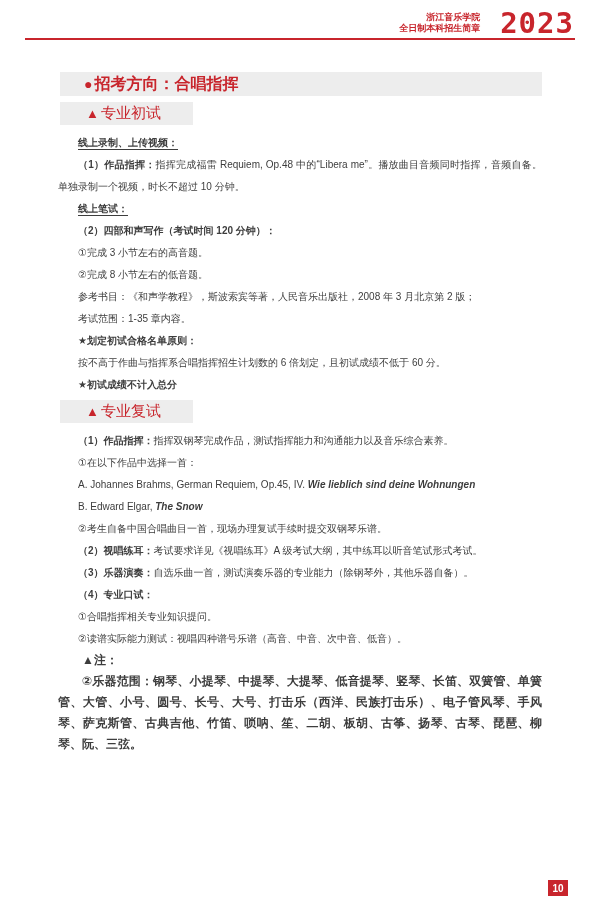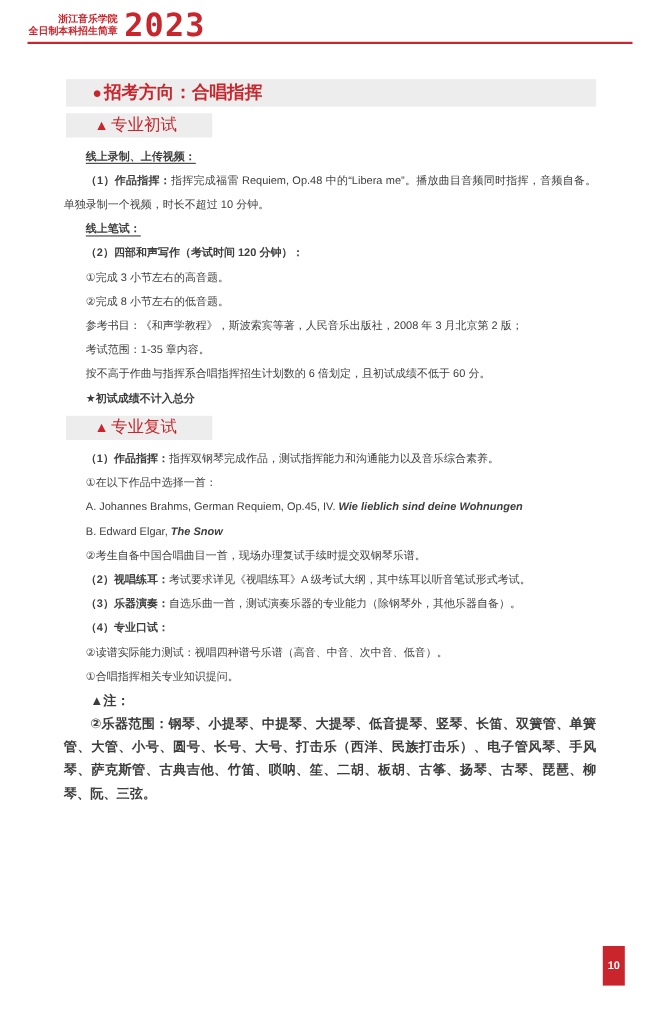--- a/index.html
+++ b/index.html
@@ -16,23 +16,23 @@
     width: 600px;
     height: 923px;
     background: #ffffff;
     overflow: hidden;
   }
 
   
   .header { padding-top: 12px; }
   .header-inner {
     display: flex;
-    justify-content: flex-start;
+    justify-content: flex-end;
     align-items: flex-end;
-    gap: 6px;
+    gap: 20px;
     margin: 0 26px 4px 26px;
   }
   .org-lines {
     text-align: right;
     color: var(--accent);
     font-size: 9px;
     font-weight: bold;
     line-height: 11px;
   }
   .year {
@@ -89,21 +89,21 @@
   .b { font-weight: bold; }
   .i { font-style: italic; }
   .u { text-decoration: underline; text-underline-offset: 3px; }
 
   
   .page-num {
     position: absolute;
     right: 32px;
     bottom: 27px;
     width: 20px;
-    height: 36px;
+    height: 16px;
     background: var(--accent);
     color: #ffffff;
     font-size: 10px;
     font-weight: bold;
     display: flex;
     align-items: center;
     justify-content: center;
   }
 </style>
 </head>
@@ -126,32 +126,33 @@
       <div class="section-bar"><span class="marker">●</span><span>招考方向：合唱指挥</span></div>
       <div class="subsection-row"><span class="subsection-bar"><span class="marker">▲</span><span>专业初试</span></span></div>
       <p class="para"><span class="b u">线上录制、上传视频：</span></p>
       <p class="para"><span class="b ">（1）作品指挥：</span><span>指挥完成福雷 Requiem, Op.48 中的“Libera me”。播放曲目音频同时指挥，音频自备。单独录制一个视频，时长不超过 10 分钟。</span></p>
       <p class="para"><span class="b u">线上笔试：</span></p>
       <p class="para"><span class="b ">（2）四部和声写作（考试时间 120 分钟）：</span></p>
       <p class="para"><span>①完成 3 小节左右的高音题。</span></p>
       <p class="para"><span>②完成 8 小节左右的低音题。</span></p>
       <p class="para"><span>参考书目：《和声学教程》，斯波索宾等著，人民音乐出版社，2008 年 3 月北京第 2 版；</span></p>
       <p class="para"><span>考试范围：1-35 章内容。</span></p>
+      <p class="para"><span class="b ">★划定初试合格名单原则：</span></p>
       <p class="para"><span>按不高于作曲与指挥系合唱指挥招生计划数的 6 倍划定，且初试成绩不低于 60 分。</span></p>
       <p class="para"><span class="b ">★初试成绩不计入总分</span></p>
       <div class="subsection-row"><span class="subsection-bar"><span class="marker">▲</span><span>专业复试</span></span></div>
       <p class="para"><span class="b ">（1）作品指挥：</span><span>指挥双钢琴完成作品，测试指挥能力和沟通能力以及音乐综合素养。</span></p>
       <p class="para"><span>①在以下作品中选择一首：</span></p>
       <p class="para"><span>A. Johannes Brahms, German Requiem, Op.45, IV. </span><span class="b i ">Wie lieblich sind deine Wohnungen</span></p>
       <p class="para"><span>B. Edward Elgar, </span><span class="b i ">The Snow</span></p>
       <p class="para"><span>②考生自备中国合唱曲目一首，现场办理复试手续时提交双钢琴乐谱。</span></p>
       <p class="para"><span class="b ">（2）视唱练耳：</span><span>考试要求详见《视唱练耳》A 级考试大纲，其中练耳以听音笔试形式考试。</span></p>
       <p class="para"><span class="b ">（3）乐器演奏：</span><span>自选乐曲一首，测试演奏乐器的专业能力（除钢琴外，其他乐器自备）。</span></p>
       <p class="para"><span class="b ">（4）专业口试：</span></p>
+      <p class="para"><span>①合唱指挥相关专业知识提问。</span></p>
       <p class="para"><span>②读谱实际能力测试：视唱四种谱号乐谱（高音、中音、次中音、低音）。</span></p>
-      <p class="para"><span>①合唱指挥相关专业知识提问。</span></p>
       <p class="para note"><span class="b ">▲注：</span></p>
       <p class="para note"><span class="b ">②乐器范围：钢琴、小提琴、中提琴、大提琴、低音提琴、竖琴、长笛、双簧管、单簧管、大管、小号、圆号、长号、大号、打击乐（西洋、民族打击乐）、电子管风琴、手风琴、萨克斯管、古典吉他、竹笛、唢呐、笙、二胡、板胡、古筝、扬琴、古琴、琵琶、柳琴、阮、三弦。</span></p>
     </div>
 
   <div class="page-num">10</div>
 
 </div>
 
 </body></html>

